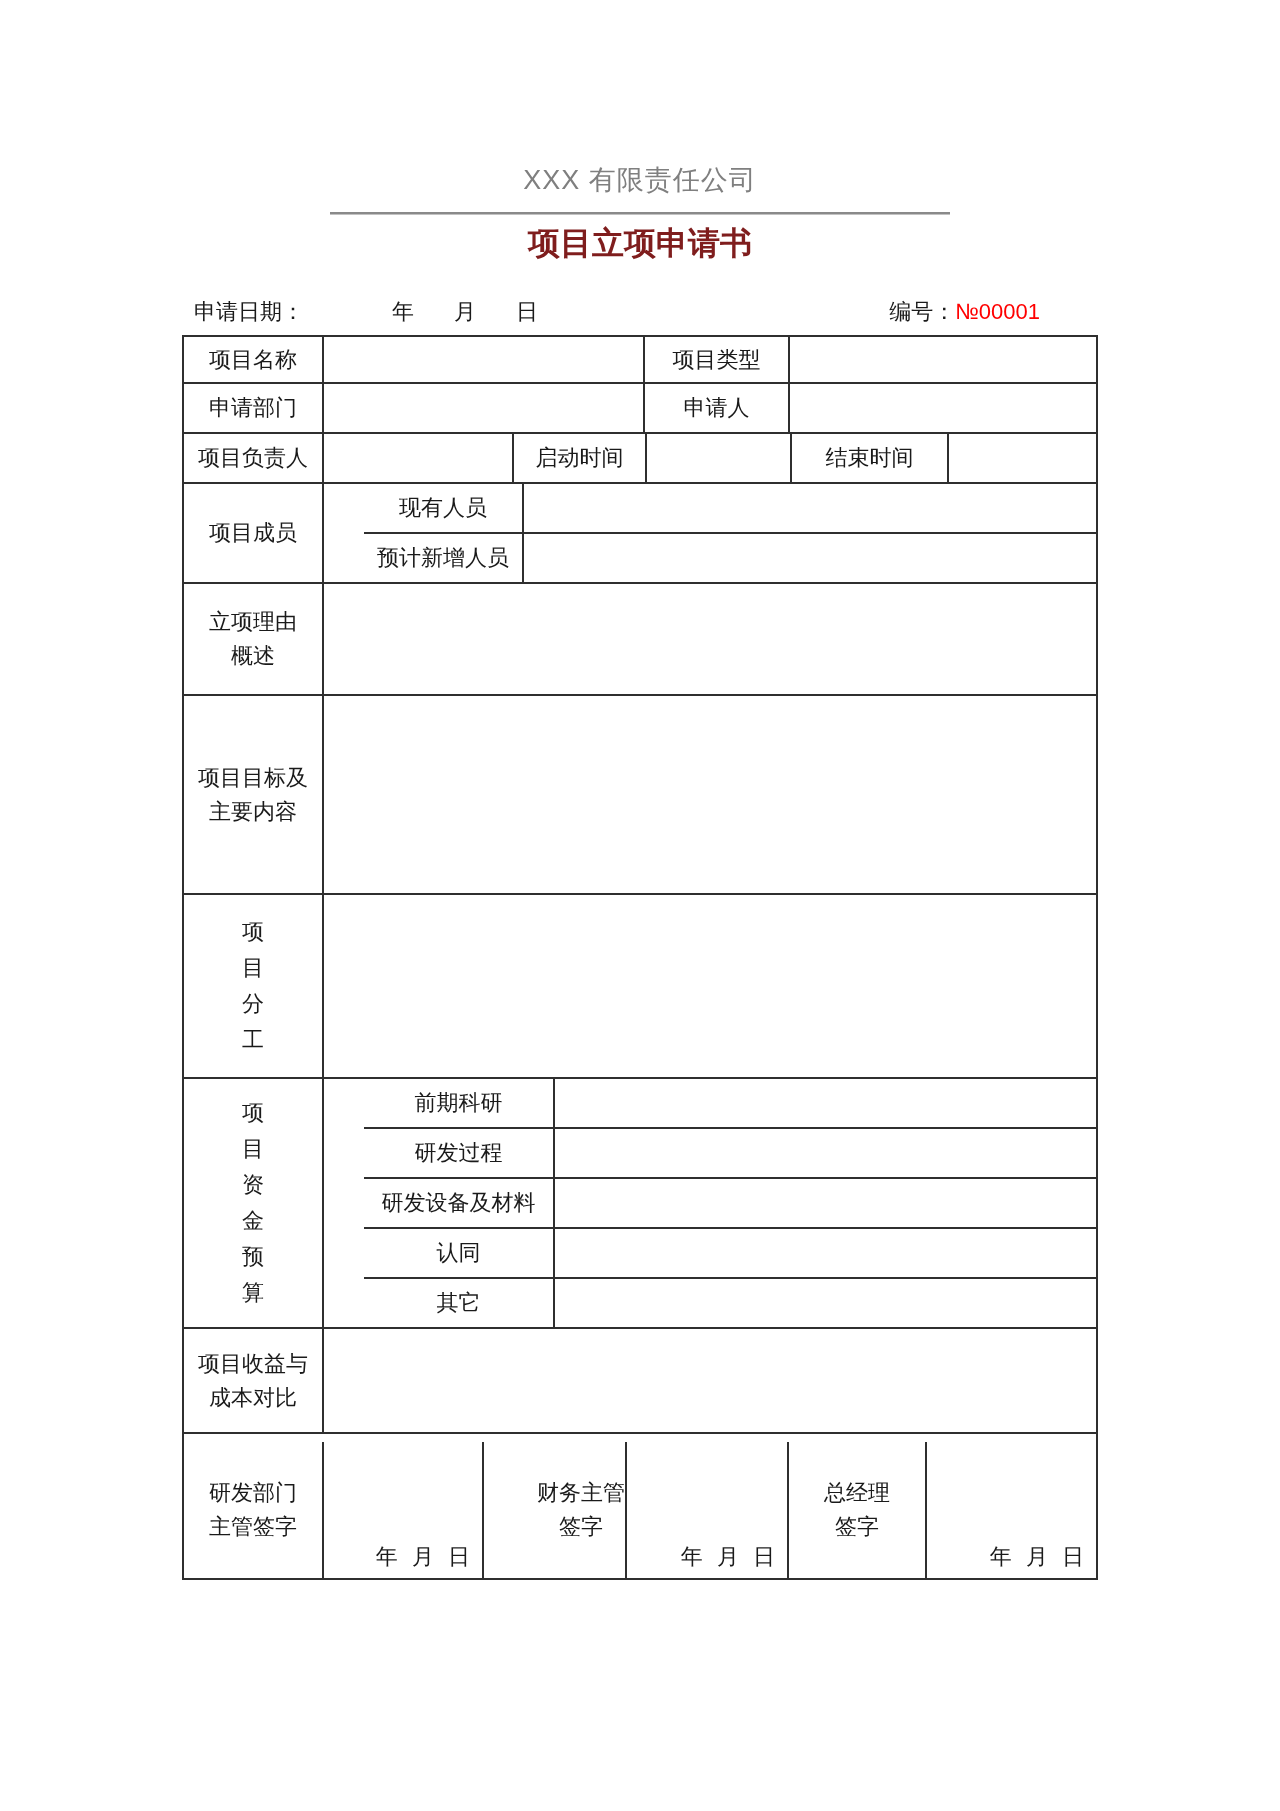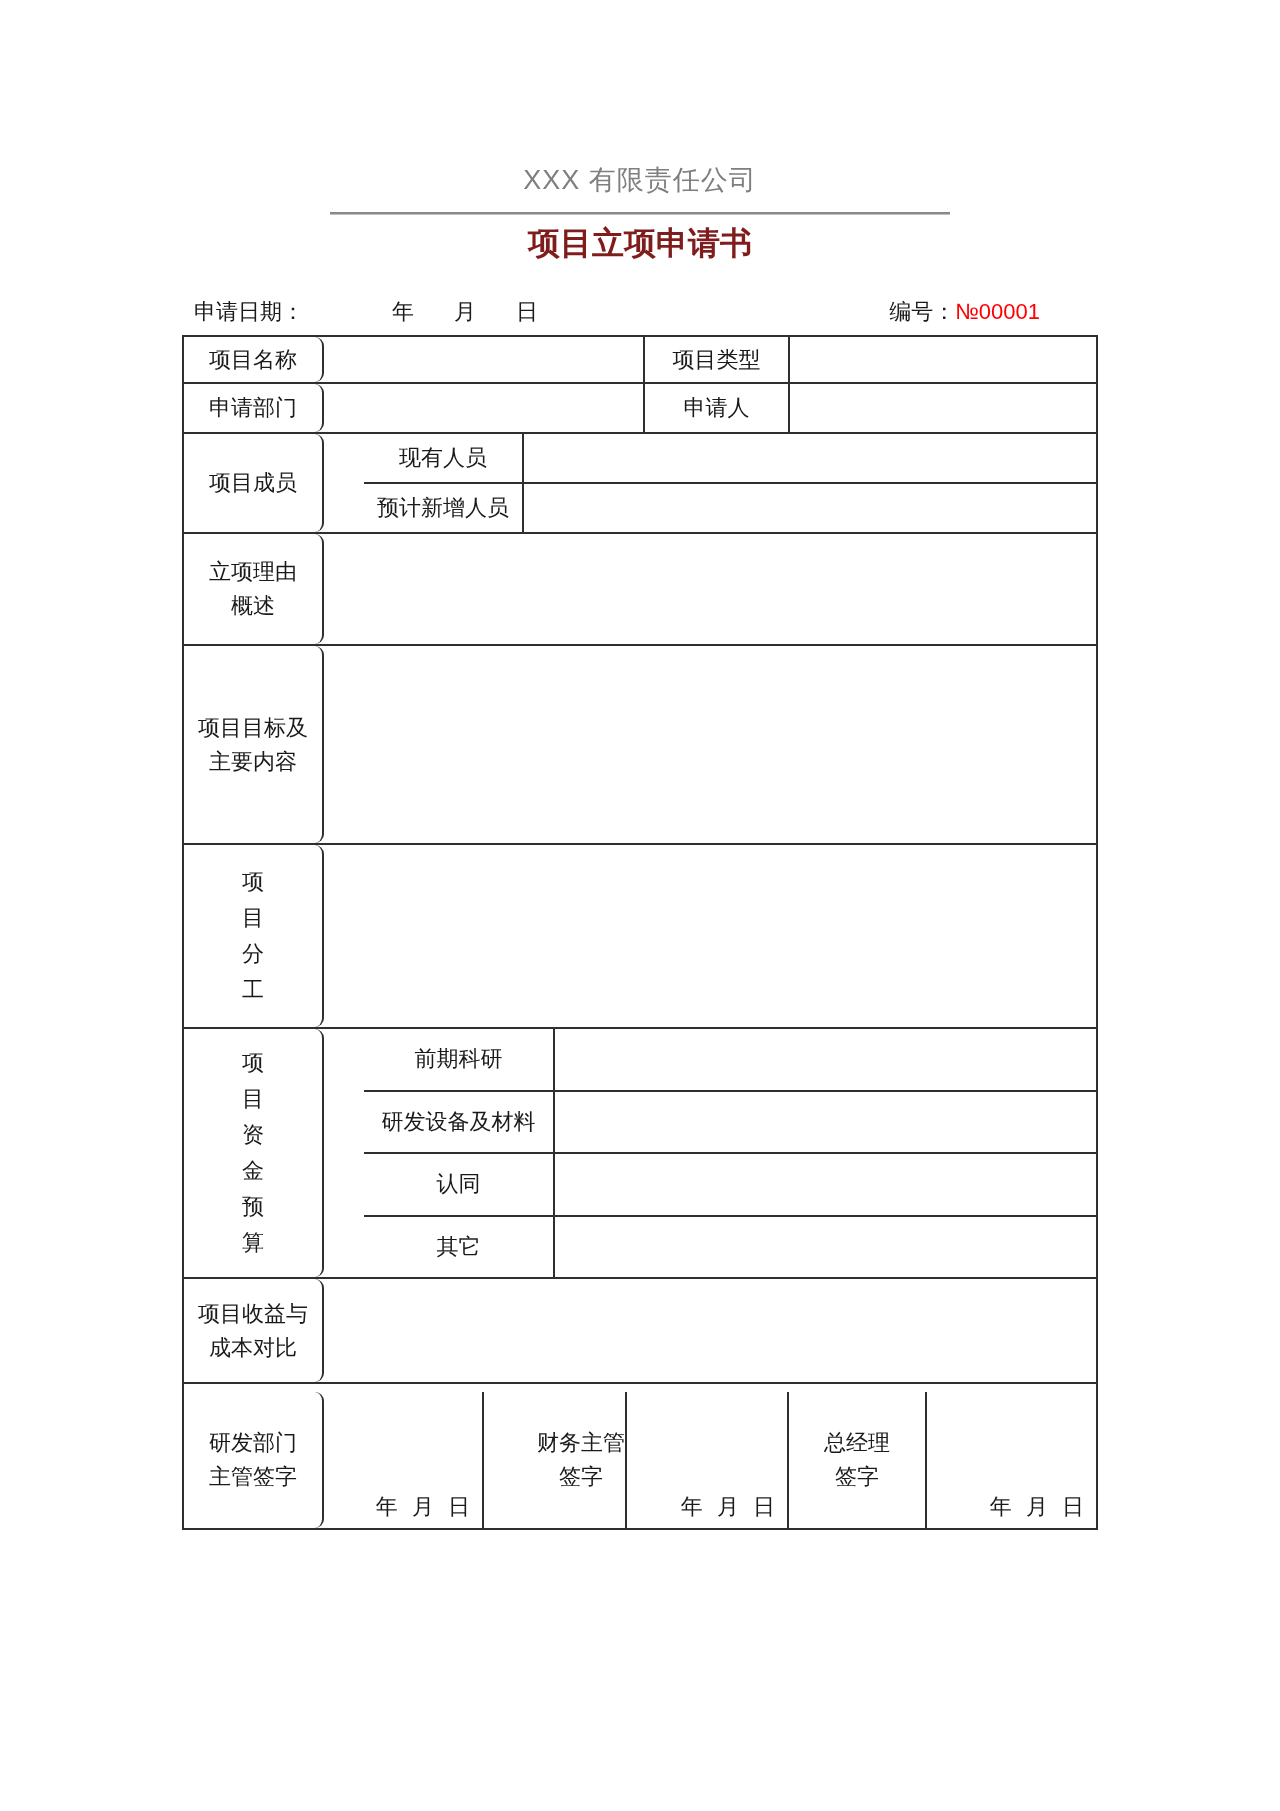--- a/index.html
+++ b/index.html
@@ -51,21 +51,21 @@
   .subrow .cell { border-right:2px solid #2f2f2f; }
   .subrow .cell:last-child { border-right:none; }
   .vlab { display:flex; flex-direction:column; align-items:center; justify-content:center;
           font-size:22px; }
   .vlab div { line-height:36px; }
   .sig {
     display:flex; align-items:flex-end; justify-content:flex-end;
     padding:6px 12px; font-size:22px; word-spacing:8px;
   }
   
-  .w140{width:140px;border-radius:9px;} .w321{width:321px;} .w145{width:145px;}
+  .w140{width:140px;} .w321{width:321px;} .w145{width:145px;}
   .w190{width:190px;} .w133{width:133px;} .w157{width:157px;}
   .w160{width:160px;} .w191{width:191px;}
   .w143{width:143px;justify-content:flex-end;} .w162{width:162px;} .w138{width:138px;text-align:center;}
   .fx1{flex:1;}
   
   .h47{height:47px;} .h50{height:50px;} .h100{height:100px;} .h112{height:112px;}
   .h199{height:199px;} .h184{height:184px;} .h250{height:250px;} .h105{height:105px;}
   .h136{height:136px;}
 </style>
 </head>
@@ -93,20 +93,28 @@
     <div class="cell val fx1"></div>
   </div>
 
   <div class="frow h50">
     <div class="cell lab w140">申请部门</div>
     <div class="cell val w321"></div>
     <div class="cell lab w145">申请人</div>
     <div class="cell val fx1"></div>
   </div>
 
+  <div class="frow h50">
+    <div class="cell lab w140">项目负责人</div>
+    <div class="cell val w190"></div>
+    <div class="cell lab w133">启动时间</div>
+    <div class="cell val w145"></div>
+    <div class="cell lab w157">结束时间</div>
+    <div class="cell val fx1"></div>
+  </div>
 
   <div class="frow h100">
     <div class="cell lab w140">项目成员</div>
     <div class="subcol">
       <div class="subrow">
         <div class="cell lab w160">现有人员</div>
         <div class="cell val fx1"></div>
       </div>
       <div class="subrow">
         <div class="cell lab w160">预计新增人员</div>
@@ -153,20 +161,24 @@
       <div>金</div>
       <div>预</div>
       <div>算</div>
     </div>
     <div class="subcol">
       <div class="subrow">
         <div class="cell lab w191">前期科研</div>
         <div class="cell val fx1"></div>
       </div>
       <div class="subrow">
+        <div class="cell lab w191">研发过程</div>
+        <div class="cell val fx1"></div>
+      </div>
+      <div class="subrow">
         <div class="cell lab w191">研发设备及材料</div>
         <div class="cell val fx1"></div>
       </div>
       <div class="subrow">
         <div class="cell lab w191">认同</div>
         <div class="cell val fx1"></div>
       </div>
       <div class="subrow">
         <div class="cell lab w191">其它</div>
         <div class="cell val fx1"></div>

